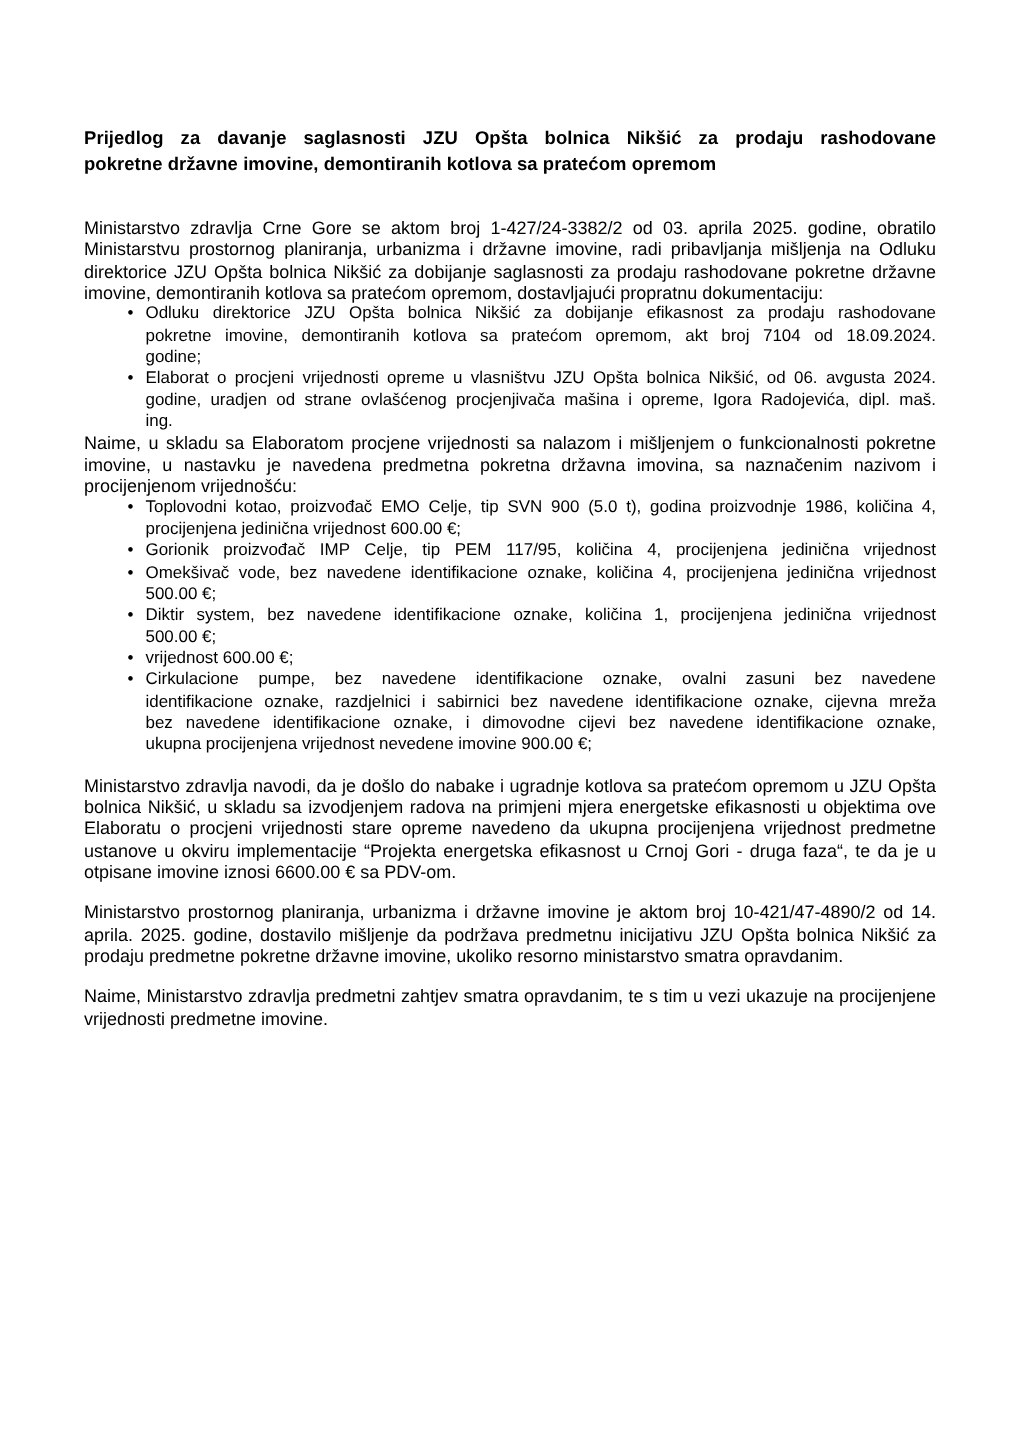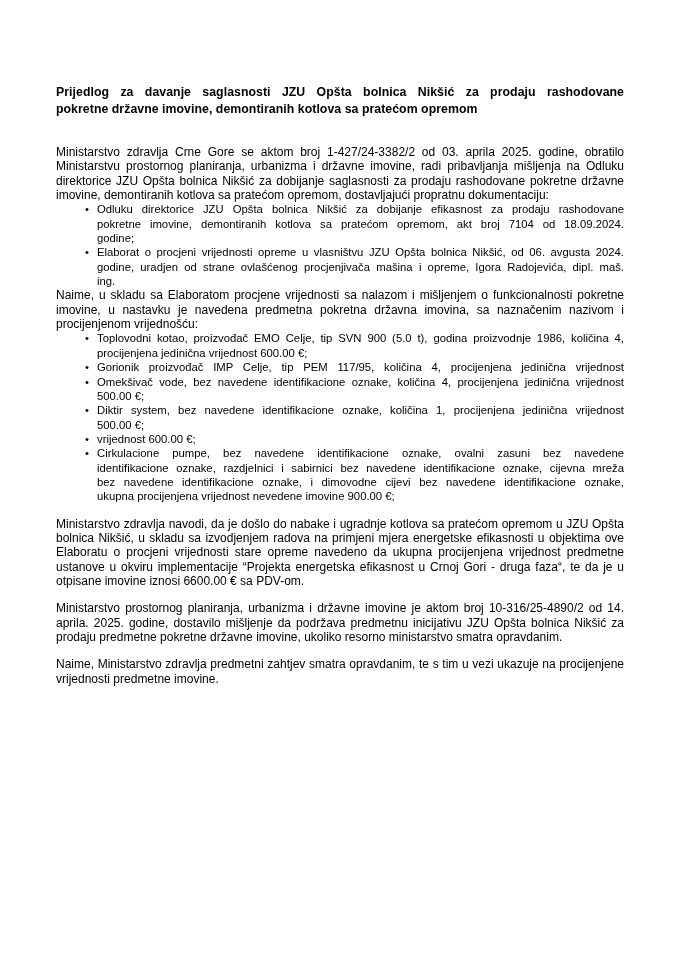--- a/index.html
+++ b/index.html
@@ -174,21 +174,21 @@
       <span class="ln">Ministarstvo zdravlja navodi, da je došlo do nabake i ugradnje kotlova sa pratećom opremom u JZU Opšta</span>
       <span class="ln">bolnica Nikšić, u skladu sa izvodjenjem radova na primjeni mjera energetske efikasnosti u objektima ove</span>
       <span class="ln">Elaboratu o procjeni vrijednosti stare opreme navedeno da ukupna procijenjena vrijednost predmetne</span>
       <span class="ln">ustanove u okviru implementacije “Projekta energetska efikasnost u Crnoj Gori - druga faza“, te da je u</span>
       <span class="ln last">otpisane imovine iznosi 6600.00 € sa PDV-om.</span>
     </p>
 
     <div class="spacer-para"></div>
 
     <p class="para">
-      <span class="ln">Ministarstvo prostornog planiranja, urbanizma i državne imovine je aktom broj 10-316/25-4890/2 od 14.</span>
+      <span class="ln">Ministarstvo prostornog planiranja, urbanizma i državne imovine je aktom broj 10-421/47-4890/2 od 14.</span>
       <span class="ln">aprila. 2025. godine, dostavilo mišljenje da podržava predmetnu inicijativu JZU Opšta bolnica Nikšić za</span>
       <span class="ln last">prodaju predmetne pokretne državne imovine, ukoliko resorno ministarstvo smatra opravdanim.</span>
     </p>
 
     <div class="spacer-para"></div>
 
     <p class="para">
       <span class="ln">Naime, Ministarstvo zdravlja predmetni zahtjev smatra opravdanim, te s tim u vezi ukazuje na procijenjene</span>
       <span class="ln last">vrijednosti predmetne imovine.</span>
     </p>

